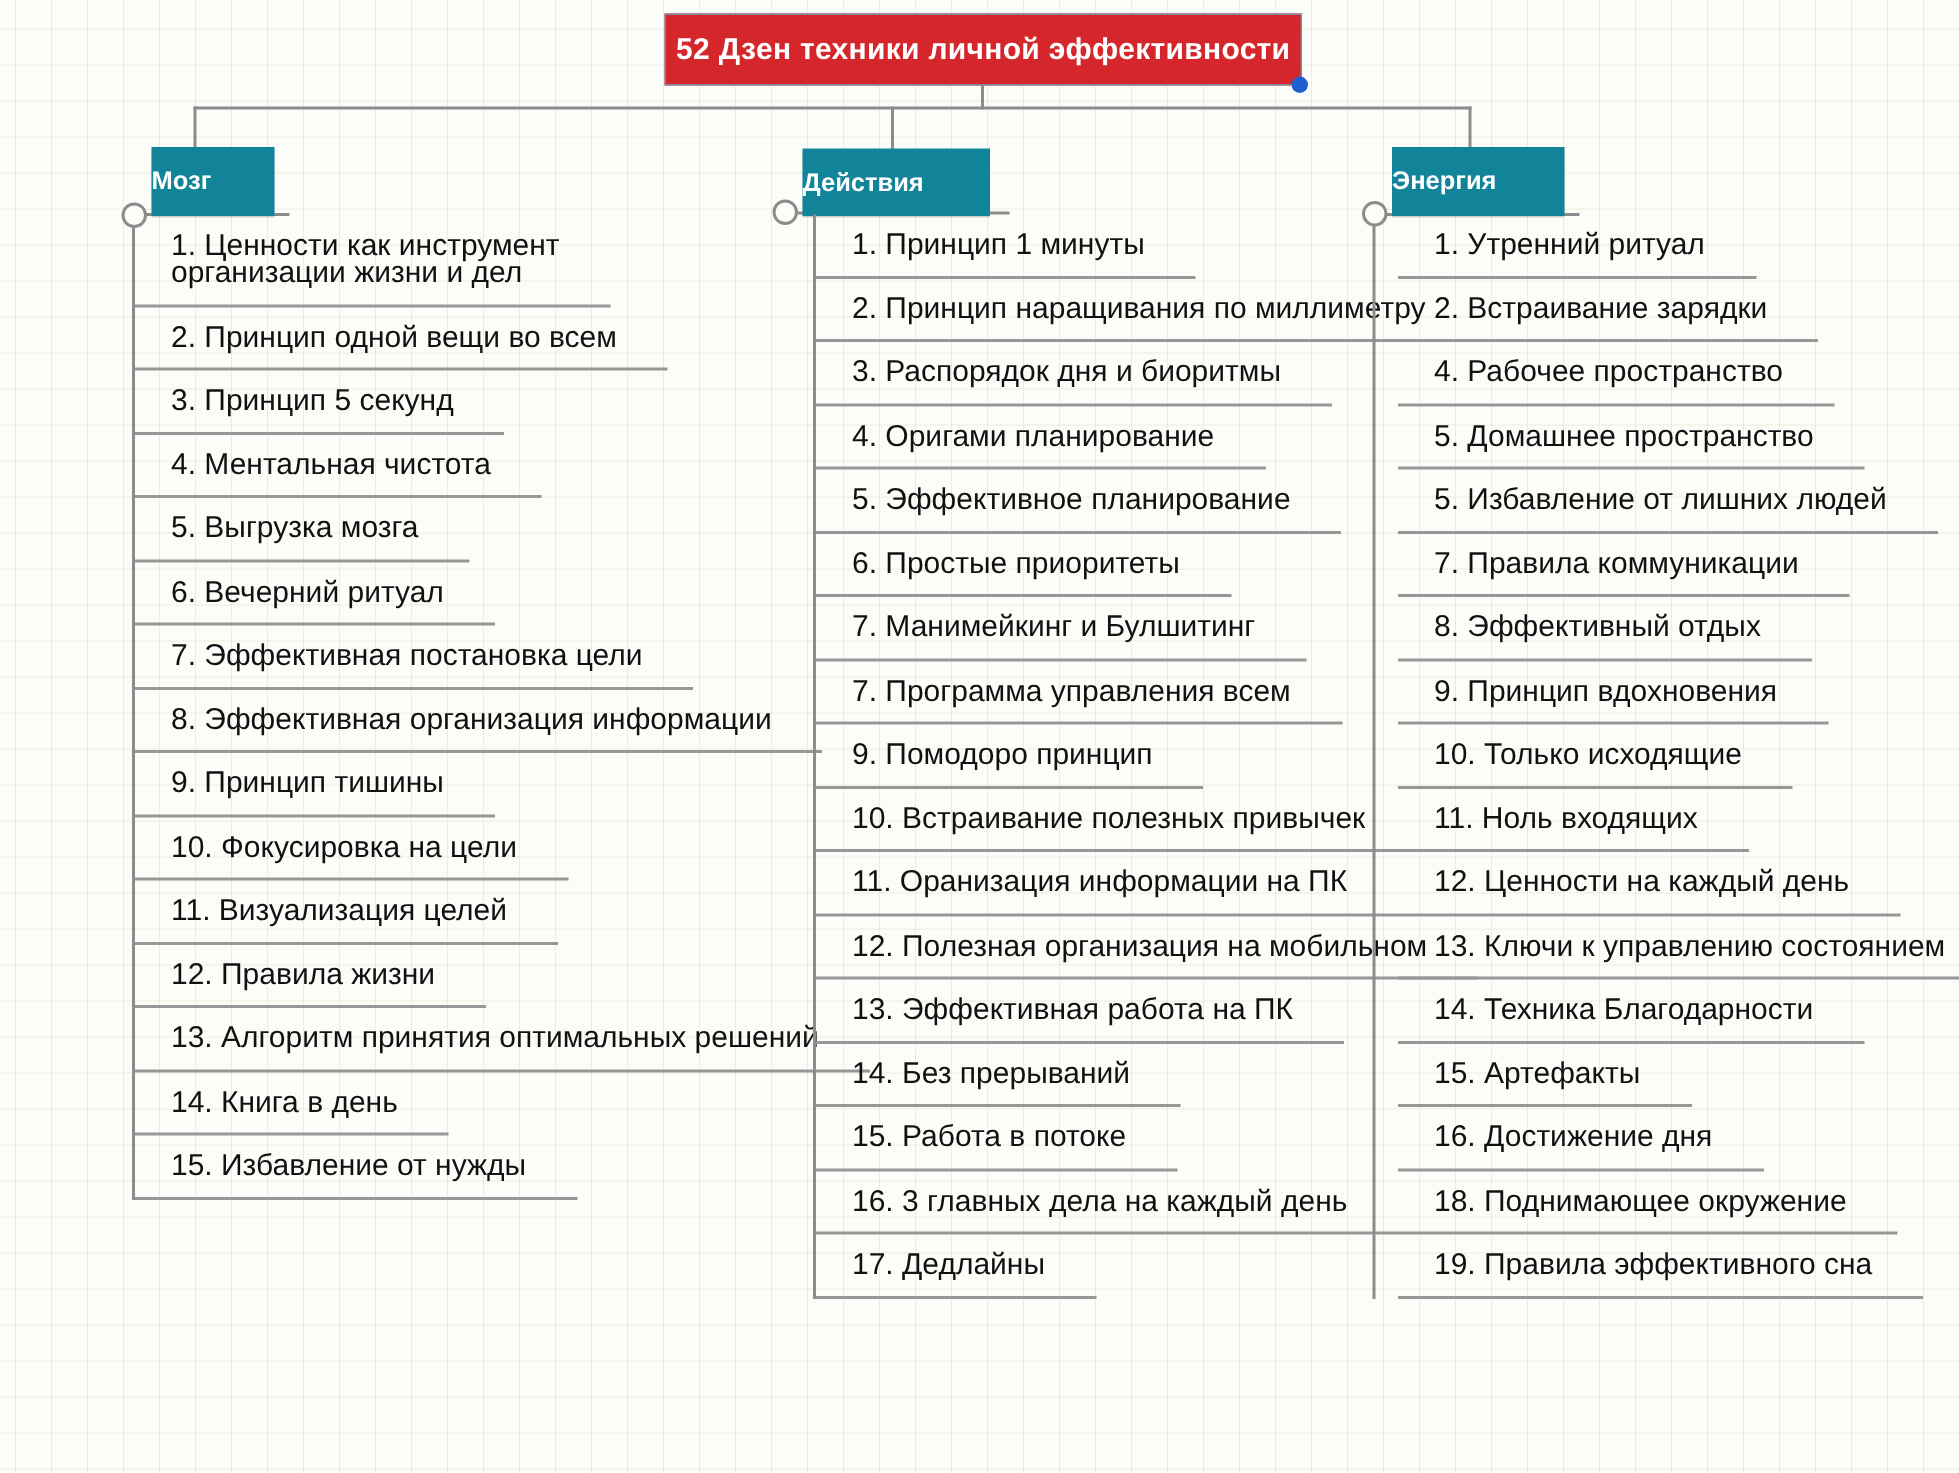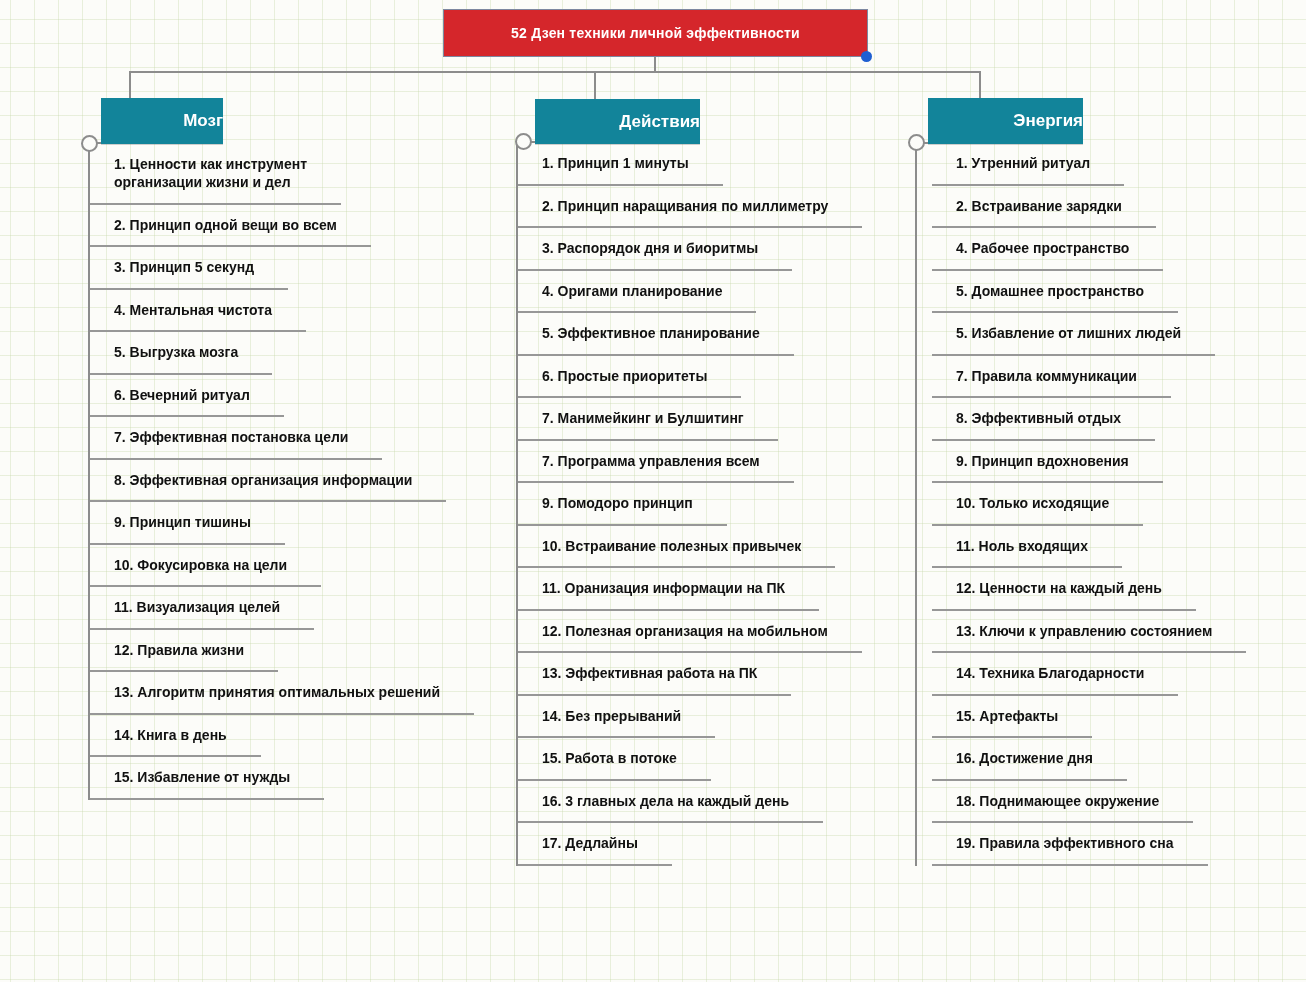--- a/index.html
+++ b/index.html
@@ -17,32 +17,31 @@
 
   
   .cline{position:absolute;background:#8c8c8c;}
 
   
   .root-node{
     position:absolute;left:443px;top:9px;width:425px;height:48px;
     background:#d5262b;border:1px solid #7d87a0;box-sizing:border-box;
     display:flex;align-items:center;justify-content:center;
   }
-  .root-node span{color:#ffffff;font-weight:bold;font-size:14px;letter-spacing:0.2px;}
+  .root-node span{color:#ffffff;font-weight:bold;font-size:20px;letter-spacing:0.2px;}
   .sel-handle{
     position:absolute;left:861px;top:51px;width:11px;height:11px;border-radius:50%;
     background:#1f5fd1;
   }
 
   
   .branch-header{
     position:absolute;background:#12849a;
-    display:flex;align-items:center;justify-content:flex-end;
+    display:flex;align-items:center;justify-content:flex-start;
     box-shadow:0 1px 0 rgba(120,120,120,0.35);
-    padding-left:40px;
   }
   .branch-header span{color:#ffffff;font-weight:bold;font-size:17px;}
   #bh1{left:101px;top:98px;width:82px;height:46px;}
   #bh2{left:535px;top:99px;width:125px;height:45px;}
   #bh3{left:928px;top:98px;width:115px;height:46px;}
 
   
   .node-circle{
     position:absolute;width:13px;height:13px;border-radius:50%;
     background:#fcfcf9;border:2.5px solid #8c8c8c;z-index:5;
@@ -50,25 +49,25 @@
 
   
   ul.items{
     position:absolute;margin:0;padding:0;list-style:none;
     border-left:2px solid #8c8c8c;
   }
   ul.items li{
     width:max-content;
     padding:11.25px 34px 11.25px 24px;
     border-bottom:2px solid #979797;
-    font-size:14px;font-weight:bold;color:#111;
+    font-size:20px;font-weight:normal;color:#111;
     line-height:18px;white-space:pre-line;
   }
   #list1{left:88px;top:144px;}
-  #list2{left:516px;top:143px;}
+  #list2{left:542px;top:143px;}
   #list3{left:915px;top:143px;padding-left:15px;}
 </style>
 </head>
 <body>
 
 <div class="canvas">
 
   <div class="cline" style="left:654px;top:57px;width:2px;height:16px;"></div>
   <div class="cline" style="left:129px;top:71px;width:852px;height:2px;"></div>
   <div class="cline" style="left:129px;top:71px;width:2px;height:28px;"></div>

